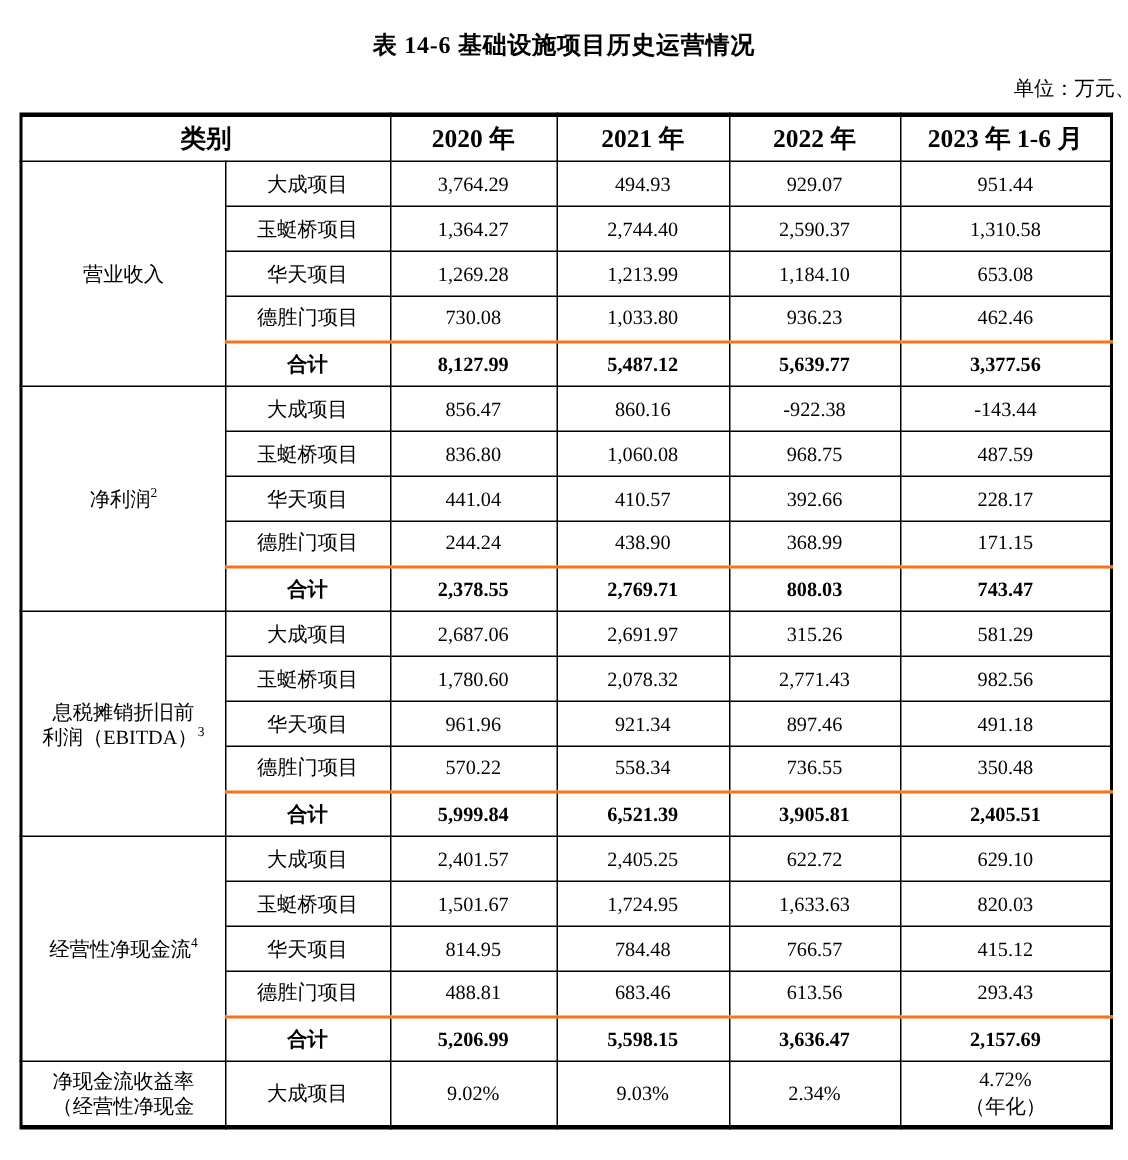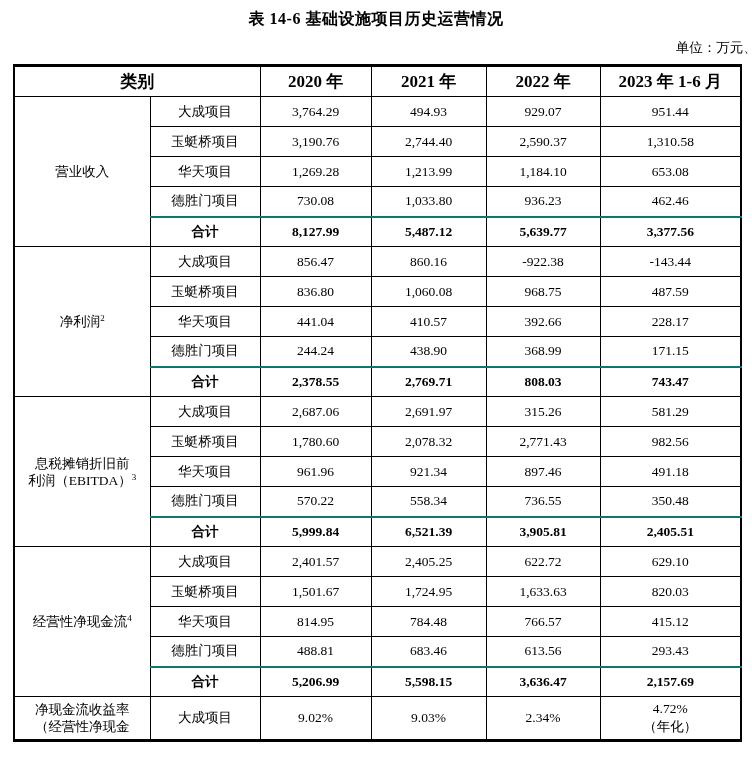--- a/index.html
+++ b/index.html
@@ -1,28 +1,28 @@
 <!DOCTYPE html>
 <html><head>
 <meta charset="utf-8">
 <style>
   html,body{margin:0;padding:0;background:#ffffff;color:#000;
     font-family:"Liberation Serif","DejaVu Serif",serif;}
   body{width:752px;height:773px;overflow:hidden;}
   .doc-title{width:752px;text-align:center;font-weight:bold;font-size:16px;
-    padding-top:9px;letter-spacing:0.5px;}
+    padding-top:20px;letter-spacing:0.5px;}
   .unit-line{width:735px;text-align:right;font-size:13.5px;margin-top:9px;margin-bottom:7px;padding-left:33px;}
   table.fin{border-collapse:collapse;table-layout:fixed;margin-left:13px;
     border:2px solid #000;border-top:3px solid #000;border-bottom:3px solid #000;}
   table.fin th,table.fin td{border:1px solid #000;text-align:center;vertical-align:middle;
     font-size:13.5px;padding:0 4px;overflow:hidden;font-weight:normal;}
   tr.hdr{height:31px;}
   tr.hdr th{font-weight:bold;font-size:17px;}
   tr.r{height:30px;}
-  tr.total td{font-weight:bold;border-top:2px solid #0f766e;}
+  tr.total td{font-weight:bold;border-top:2px solid #f97316;}
   tr.lastrow{height:44px;}
   td.cat{line-height:17px;margin-left:12px;}
   .l2{display:inline-block;}
   sup{font-size:9px;line-height:0;}
   .blockline{display:block;line-height:18px;}
 </style>
 </head>
 <body>
 
 <div class="doc-title">表 14-6 基础设施项目历史运营情况</div>
@@ -50,21 +50,21 @@
   <tr class="r">
     <td rowspan="5" class="cat"><span>营业收入</span><span class="l2"></span><sup></sup></td>
     <td>大成项目</td>
     <td>3,764.29</td>
     <td>494.93</td>
     <td>929.07</td>
     <td>951.44</td>
   </tr>
   <tr class="r">
     <td>玉蜓桥项目</td>
-    <td>3,190.76</td>
+    <td>1,364.27</td>
     <td>2,744.40</td>
     <td>2,590.37</td>
     <td>1,310.58</td>
   </tr>
   <tr class="r">
     <td>华天项目</td>
     <td>1,269.28</td>
     <td>1,213.99</td>
     <td>1,184.10</td>
     <td>653.08</td>

